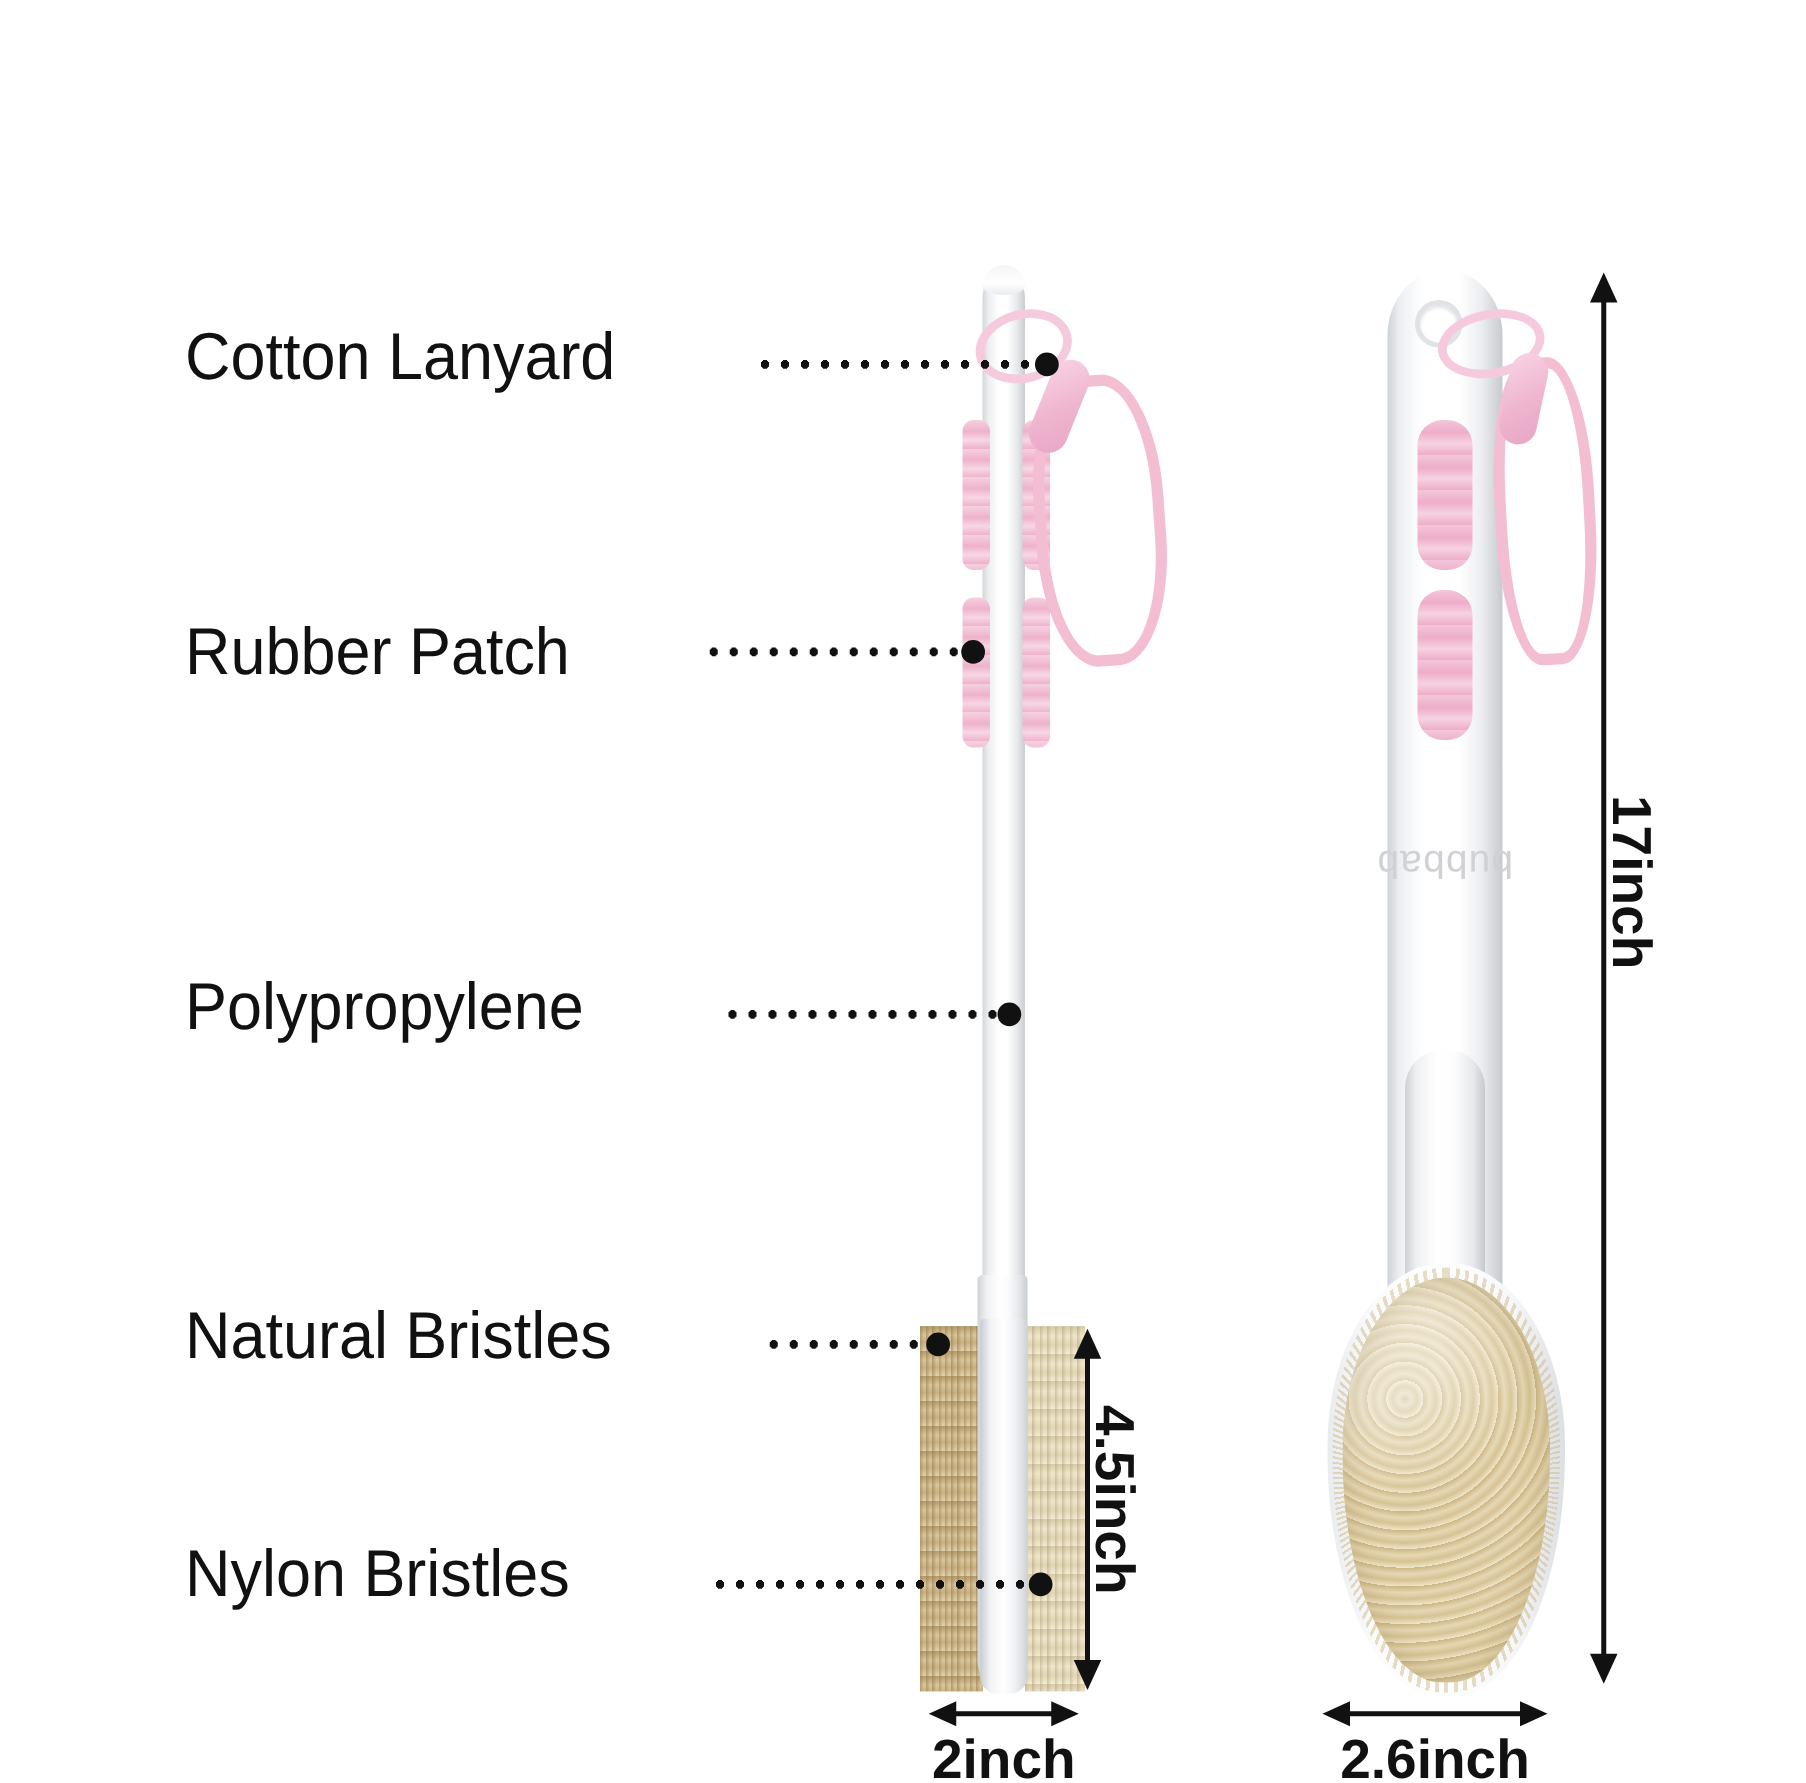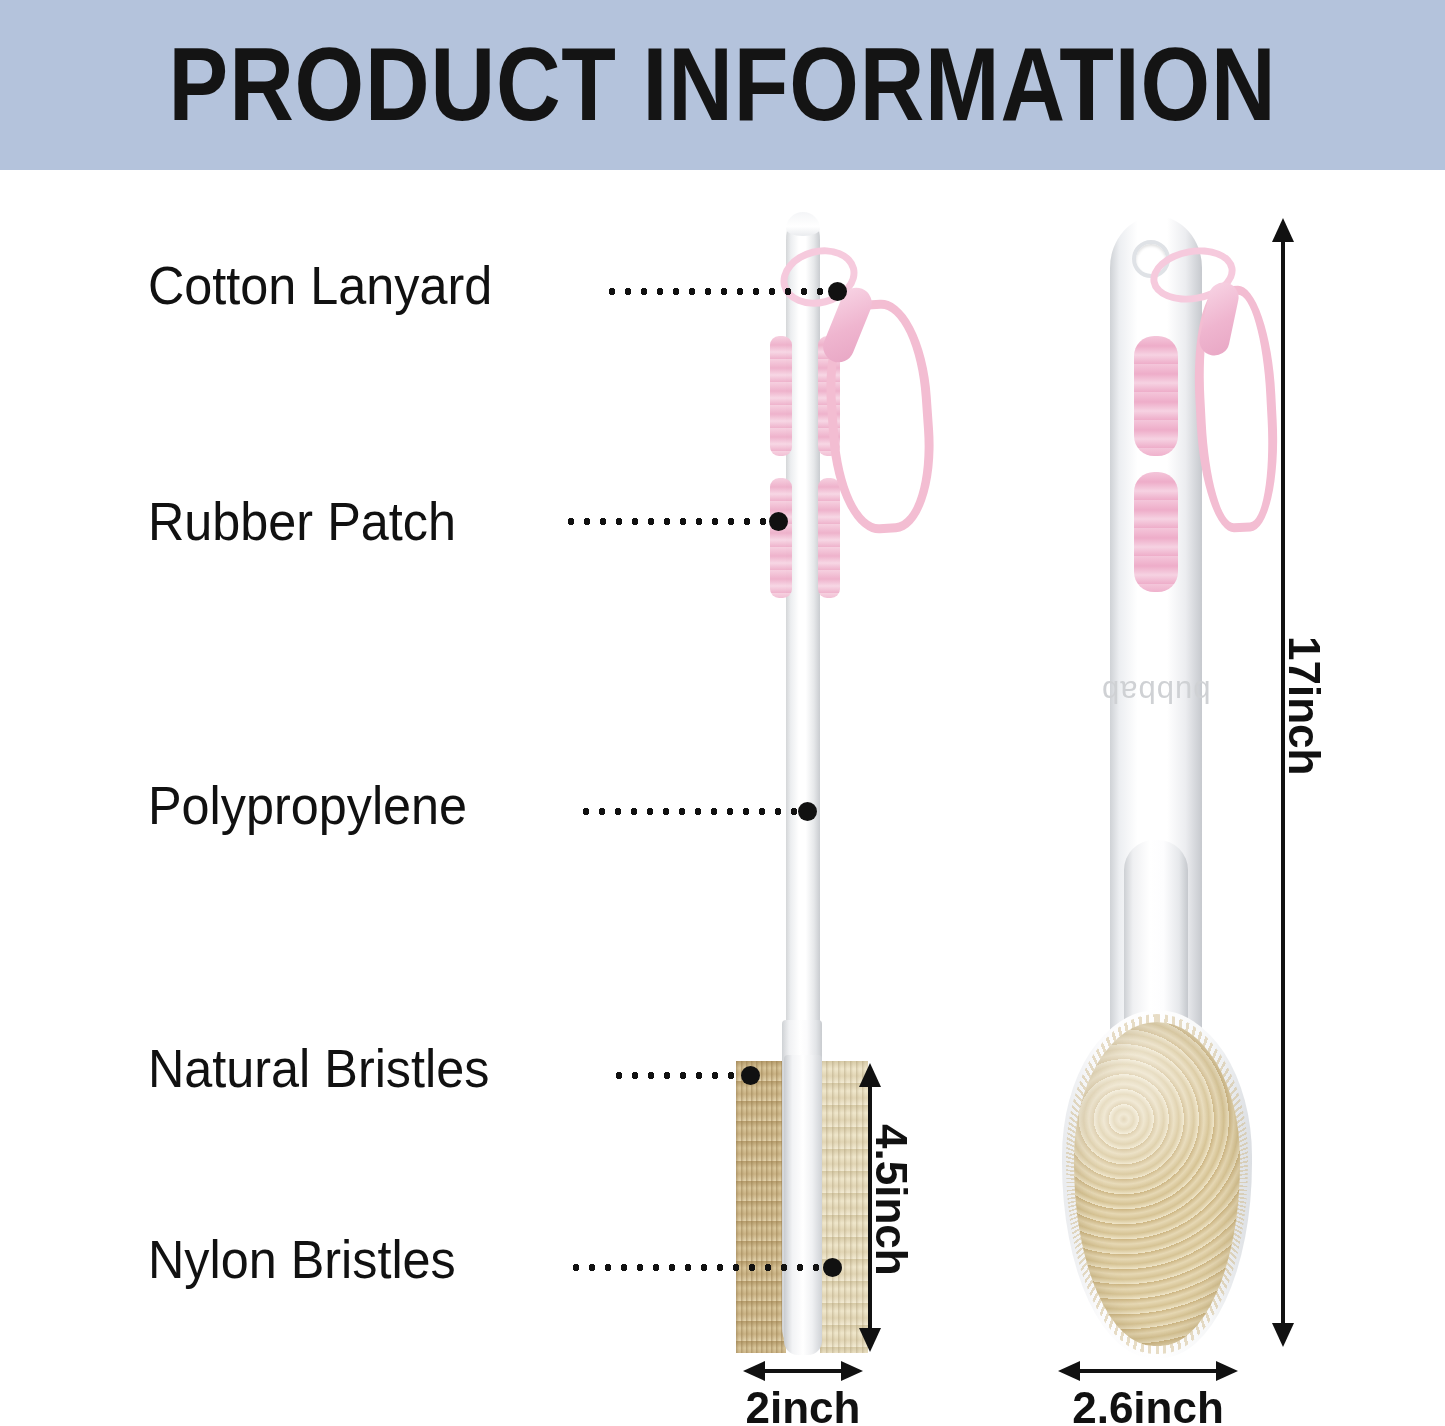--- a/index.html
+++ b/index.html
@@ -384,23 +384,20 @@
     background: repeating-conic-gradient(from 0deg at 50% 50%,
         rgba(205,182,132,0.55) 0deg 1.1deg, rgba(205,182,132,0) 1.1deg 2.6deg);
     opacity: 0.85;
   }
 </style>
 </head>
 <body>
 
 <div id="page">
 
-  <div class="header-banner">
-    <div class="header-title">PRODUCT INFORMATION</div>
-  </div>
 
   <div class="lb-wrap">
     <div class="lb-handle"></div>
     <div class="lb-handle-top"></div>
     <div class="lb-patch l1"></div>
     <div class="lb-patch r1"></div>
     <div class="lb-patch l2"></div>
     <div class="lb-patch r2"></div>
     <div class="lb-cord-top"></div>
     <div class="lb-cord"></div>

